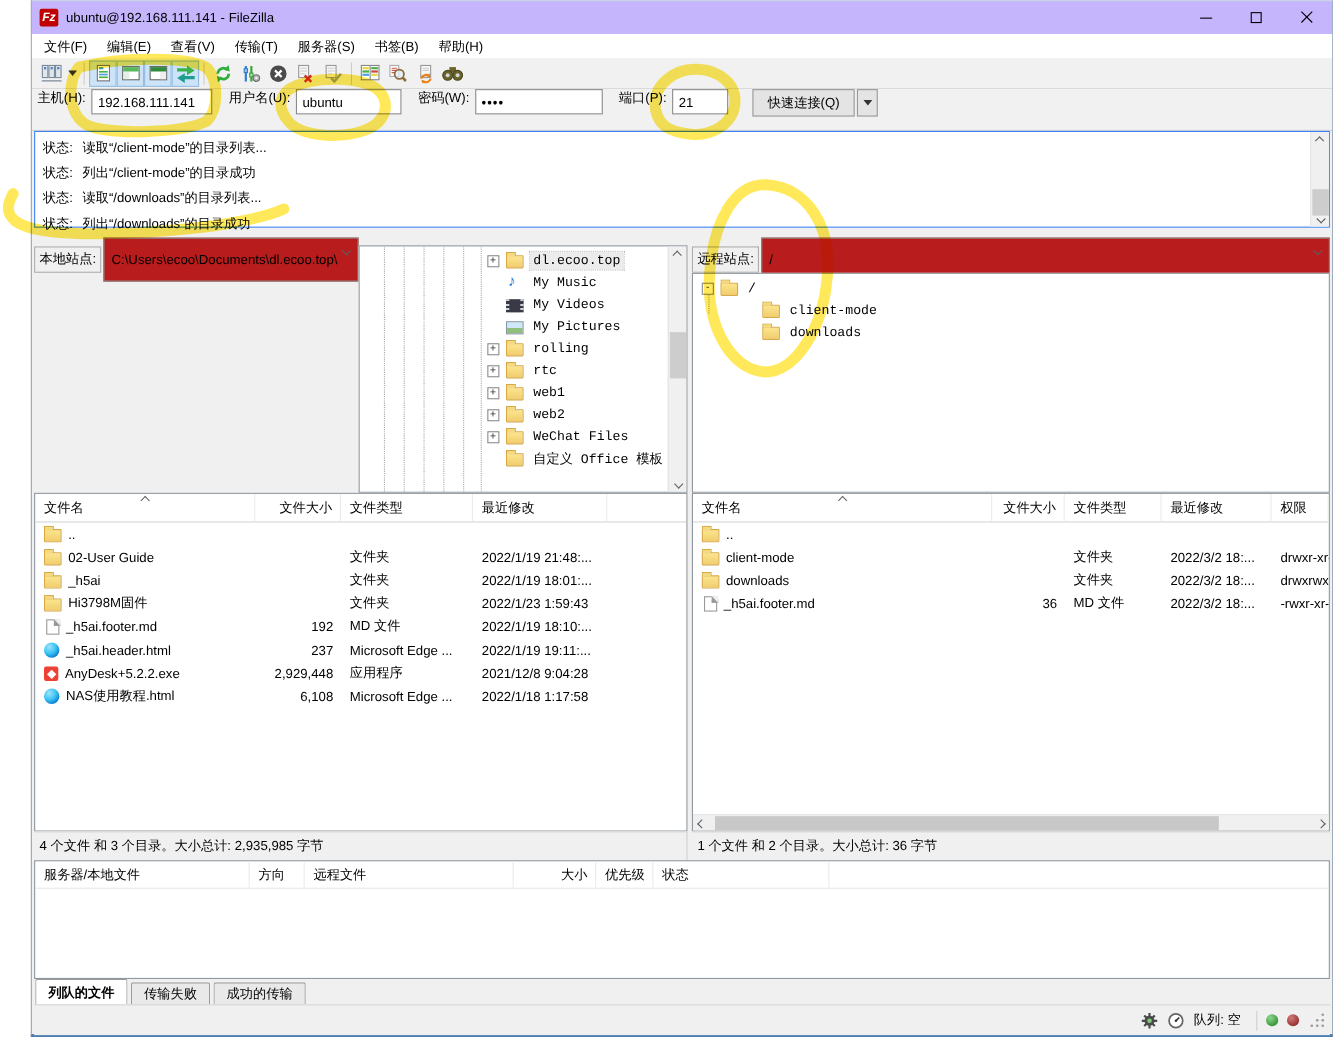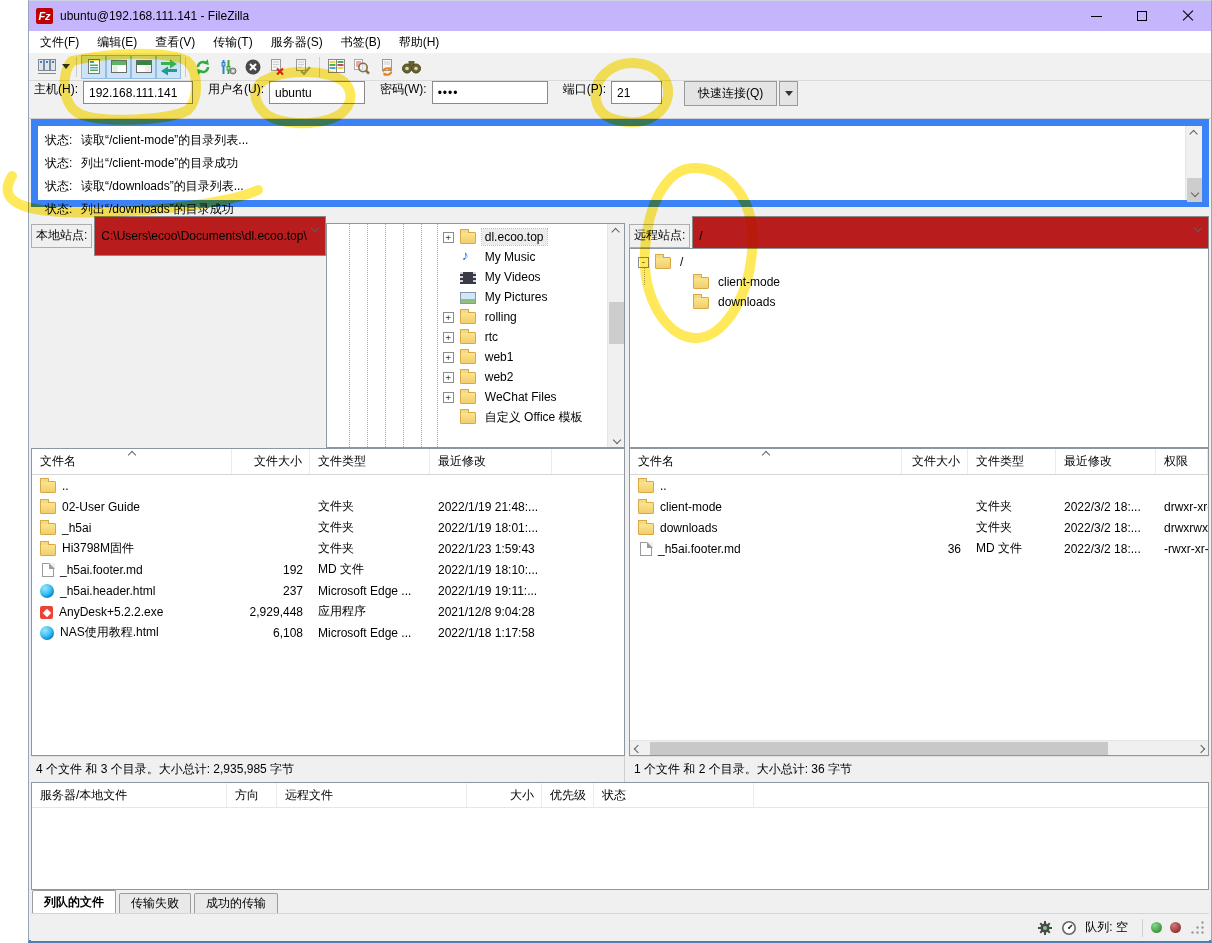--- a/index.html
+++ b/index.html
@@ -49,21 +49,21 @@
   #host-input{width:110px; margin-right:15px;}
   #user-input{width:96px; margin-right:15px;}
   #pass-input{width:116px; margin-right:15px; letter-spacing:1px;}
   #port-input{width:51px;}
   .qc-btn { height:25px; padding:0 13px; margin-left:22px; background:#e4e4e4;
     border:1px solid #999; font-size:12px; }
   .qc-dd { height:25px; width:19px; margin-left:2px; background:#e4e4e4; border:1px solid #999;
     display:flex; align-items:center; justify-content:center; }
   
   .log { position:absolute; top:118px; left:2px; right:2px; height:88px; background:#fff;
-    border:7px solid #3b82f6; padding-top:3px; }
+    border:1px solid #3b82f6; padding-top:3px; }
   .log-line { height:23px; display:flex; align-items:center; padding-left:7px; }
   .log-prefix { width:36px; flex:0 0 auto; }
   
   .vscroll { position:absolute; right:0; top:0; bottom:0; width:17px; background:#f0f0f0; }
   .vscroll .sc-arr { position:absolute; left:0; width:17px; height:15px; display:flex; align-items:center; justify-content:center; }
   .sc-arr.up{top:0;} .sc-arr.down{bottom:0;}
   .vthumb { position:absolute; left:1px; width:15px; background:#cdcdcd; }
   .hscroll { position:absolute; left:0; right:0; bottom:0; height:15px; background:#f0f0f0; }
   .hscroll .sc-arr { position:absolute; top:0; width:15px; height:15px; display:flex; align-items:center; justify-content:center; }
   .sc-arr.left{left:0;} .sc-arr.right{right:0;}
@@ -81,21 +81,21 @@
     display:flex; align-items:center; padding:0 18px 0 6px; position:relative; white-space:nowrap; overflow:hidden;}
   .site-combo .chev { position:absolute; right:7px; top:8px; }
   .tree { flex:1; background:#fff; border:1px solid #8f979e; position:relative; overflow:hidden; padding-top:3px;}
   .tree-row { height:20px; display:flex; align-items:center; position:relative; z-index:2;}
   .tree.local .tree-row { padding-left:116px; }
   .guide { position:absolute; top:0; bottom:0; border-left:1px dotted #a8a8a8; z-index:1;}
   .expander { width:11px; height:11px; border:1px solid #8c8c8c; background:#fff; font-size:9px;
     line-height:9px; text-align:center; color:#333; margin-right:6px; flex:0 0 auto;
     font-family:"DejaVu Sans Mono",monospace; }
   .expander:empty { visibility:hidden; }
-  .tree-label { padding:1px 3px; white-space:nowrap; }
+  .tree-label { padding:1px 3px; white-space:nowrap;font-family:Liberation Mono, monospace; }
   .state-selected .tree-label { background:#ececec; outline:1px dotted #bdbdbd; }
   .level-root { padding-left:8px; } .level-child { padding-left:46px; }
   
   .fi { width:16px; height:14px; margin-right:6px; flex:0 0 auto; position:relative; }
   .icon-folder { height:12px; margin-top:2px; background:linear-gradient(#fbe58d,#f1cd6d);
     border:1px solid #d8a845; border-radius:1px; }
   .icon-folder::before { content:""; position:absolute; left:-1px; top:-4px; width:7px; height:3px;
     background:#f3d981; border:1px solid #d8a845; border-bottom:none; border-radius:1px 1px 0 0; }
   .icon-file { width:12px; margin-left:2px; background:#fff; border:1px solid #9a9a9a; }
   .icon-file::before { content:""; position:absolute; right:-2px; top:-1px; border:3px solid #f0f0f0;

